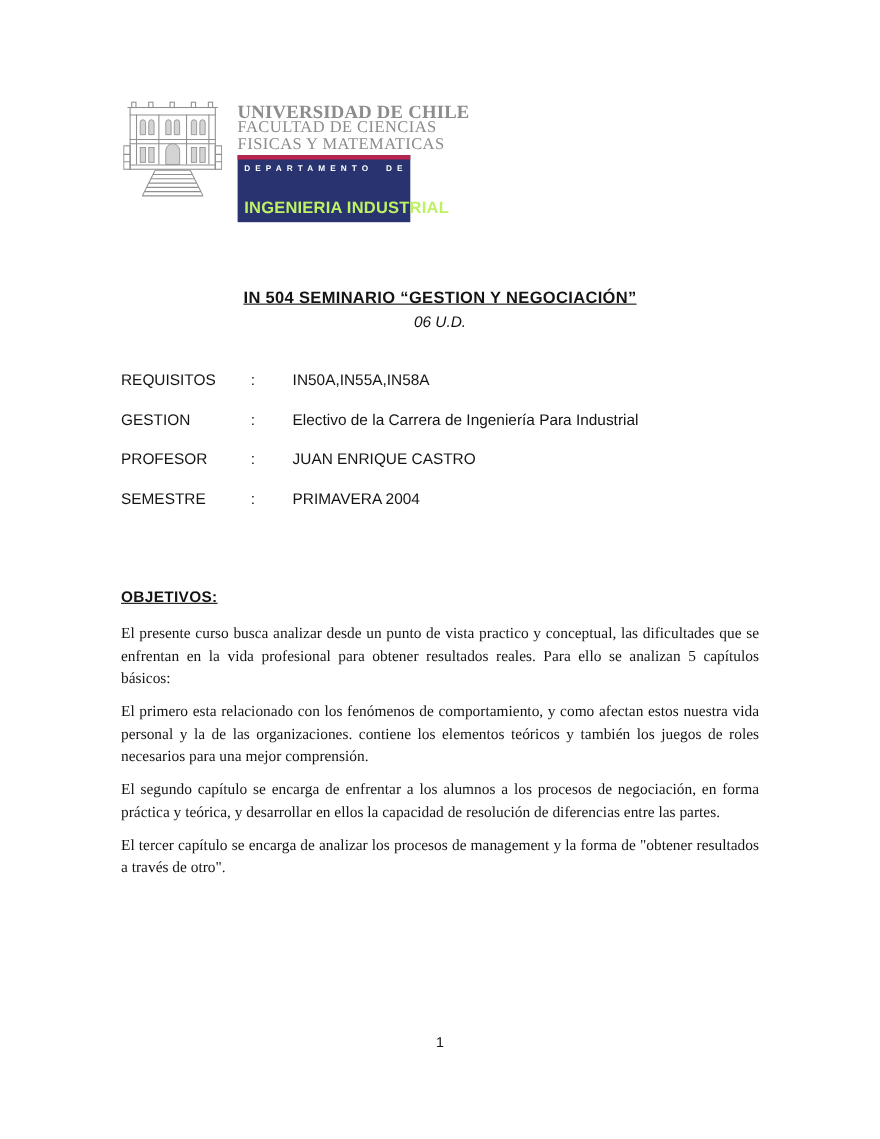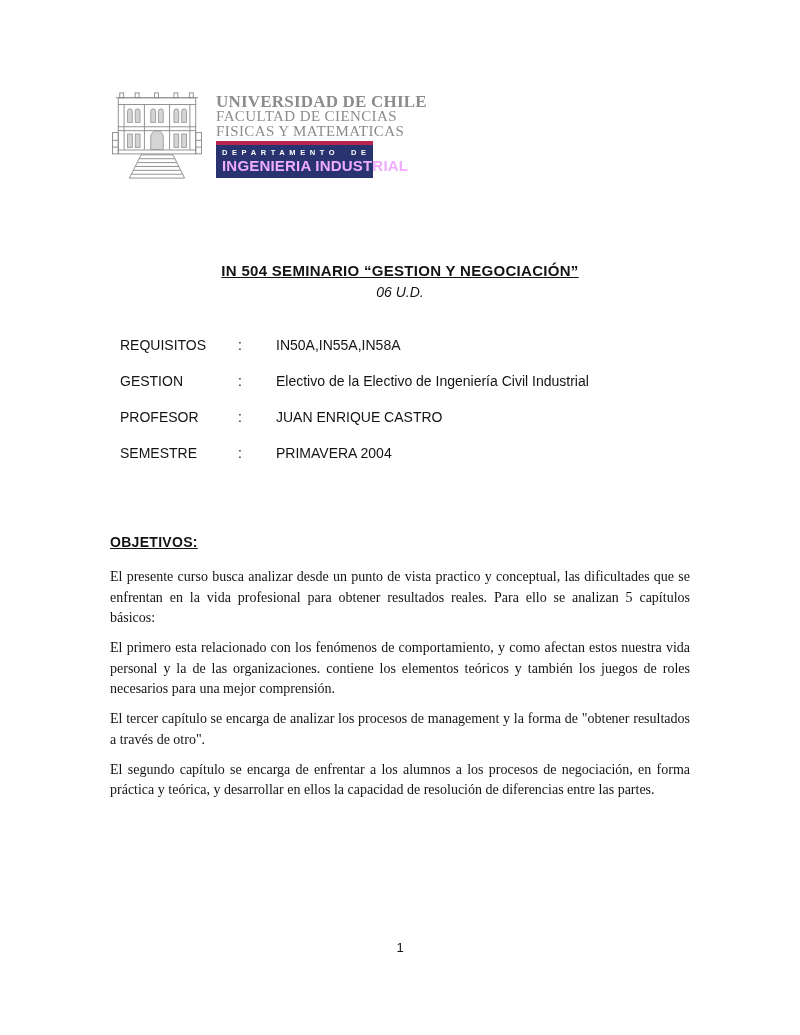--- a/index.html
+++ b/index.html
@@ -46,36 +46,37 @@
   .banner-small {
     color: #ffffff;
     font-size: 7.5px;
     font-weight: bold;
     letter-spacing: 4.6px;
     word-spacing: 5px;
     line-height: 9px;
     white-space: nowrap;
   }
   .banner-big {
-    color: #f0abfc;
+    color: #bef264;
     font-size: 15px;
     font-weight: bold;
     letter-spacing: 0.2px;
     line-height: 17px;
     white-space: nowrap;
+    margin-top: 24px;
   }
 
   
   .title-block { position: absolute; left: 110px; top: 262px; width: 580px; text-align: center; }
   .doc-title { font-size: 15px; font-weight: bold; text-decoration: underline; letter-spacing: 0.3px; text-align: center; }
   .doc-subtitle { font-size: 14px; margin-top: 5px; font-style: italic; }
 
   
   .info { position: absolute; left: 110px; top: 338px; width: 580px; }
-  .info-row { display: grid; grid-template-columns: 118px 38px 1fr; height: 36px; font-size: 14px; line-height: 15px; margin-left: 10px; }
+  .info-row { display: grid; grid-template-columns: 118px 38px 1fr; height: 36px; font-size: 14px; line-height: 15px; }
 
   
   .objectives { position: absolute; left: 110px; top: 534px; width: 580px; }
   .obj-heading { font-size: 14px; font-weight: bold; text-decoration: underline; letter-spacing: 0.3px; margin-bottom: 17px; }
   .objectives p { font-size: 14px; line-height: 20.5px; text-align: justify; margin: 0 0 9.5px 0; font-family: Liberation Serif, serif; }
   .objectives p:last-child { margin-bottom: 0; }
 
   
   .page-number { position: absolute; left: 0; top: 940px; width: 800px; text-align: center; font-size: 13px; }
 </style>
@@ -158,37 +159,37 @@
 
   <div class="info">
     <div class="info-row">
       <span>REQUISITOS</span>
       <span>:</span>
       <span>IN50A,IN55A,IN58A</span>
     </div>
     <div class="info-row">
       <span>GESTION</span>
       <span>:</span>
-      <span>Electivo de la Electivo de Ingeniería Civil Industrial</span>
+      <span>Electivo de la Carrera de Ingeniería Para Industrial</span>
     </div>
     <div class="info-row">
       <span>PROFESOR</span>
       <span>:</span>
       <span>JUAN ENRIQUE CASTRO</span>
     </div>
     <div class="info-row">
       <span>SEMESTRE</span>
       <span>:</span>
       <span>PRIMAVERA 2004</span>
     </div>
   </div>
 
   <div class="objectives">
     <div class="obj-heading">OBJETIVOS:</div>
     <p>El presente curso busca analizar desde un punto de vista practico y conceptual, las dificultades que  se enfrentan en la vida profesional para obtener resultados reales. Para ello se analizan 5 capítulos básicos:</p>
     <p>El primero esta relacionado con los fenómenos de comportamiento, y como afectan estos nuestra vida personal y la de las organizaciones. contiene los elementos teóricos y también los juegos de roles necesarios para una mejor comprensión.</p>
+    <p>El segundo capítulo se encarga de enfrentar a los alumnos a los procesos de negociación, en forma práctica y teórica, y desarrollar en ellos la capacidad de resolución de diferencias entre las partes.</p>
     <p>El tercer capítulo se encarga de analizar los procesos de management y la forma de "obtener resultados a través de otro".</p>
-    <p>El segundo capítulo se encarga de enfrentar a los alumnos a los procesos de negociación, en forma práctica y teórica, y desarrollar en ellos la capacidad de resolución de diferencias entre las partes.</p>
   </div>
 
   <div class="page-number">1</div>
 
 </div>
 
 </body></html>

